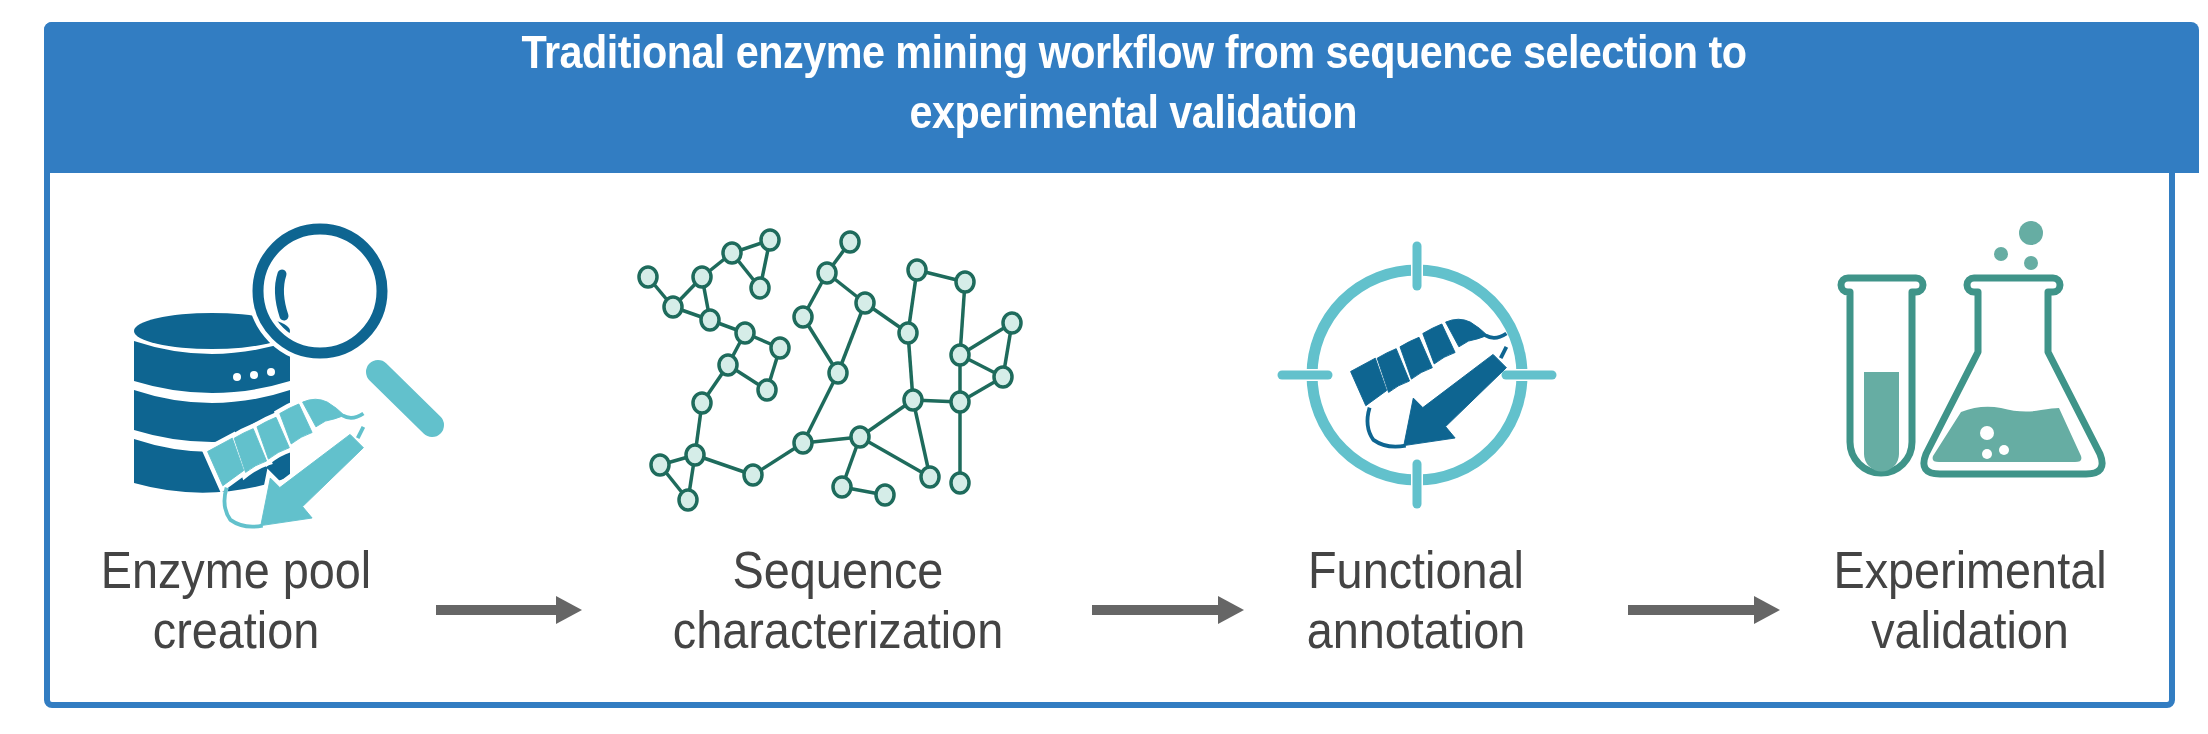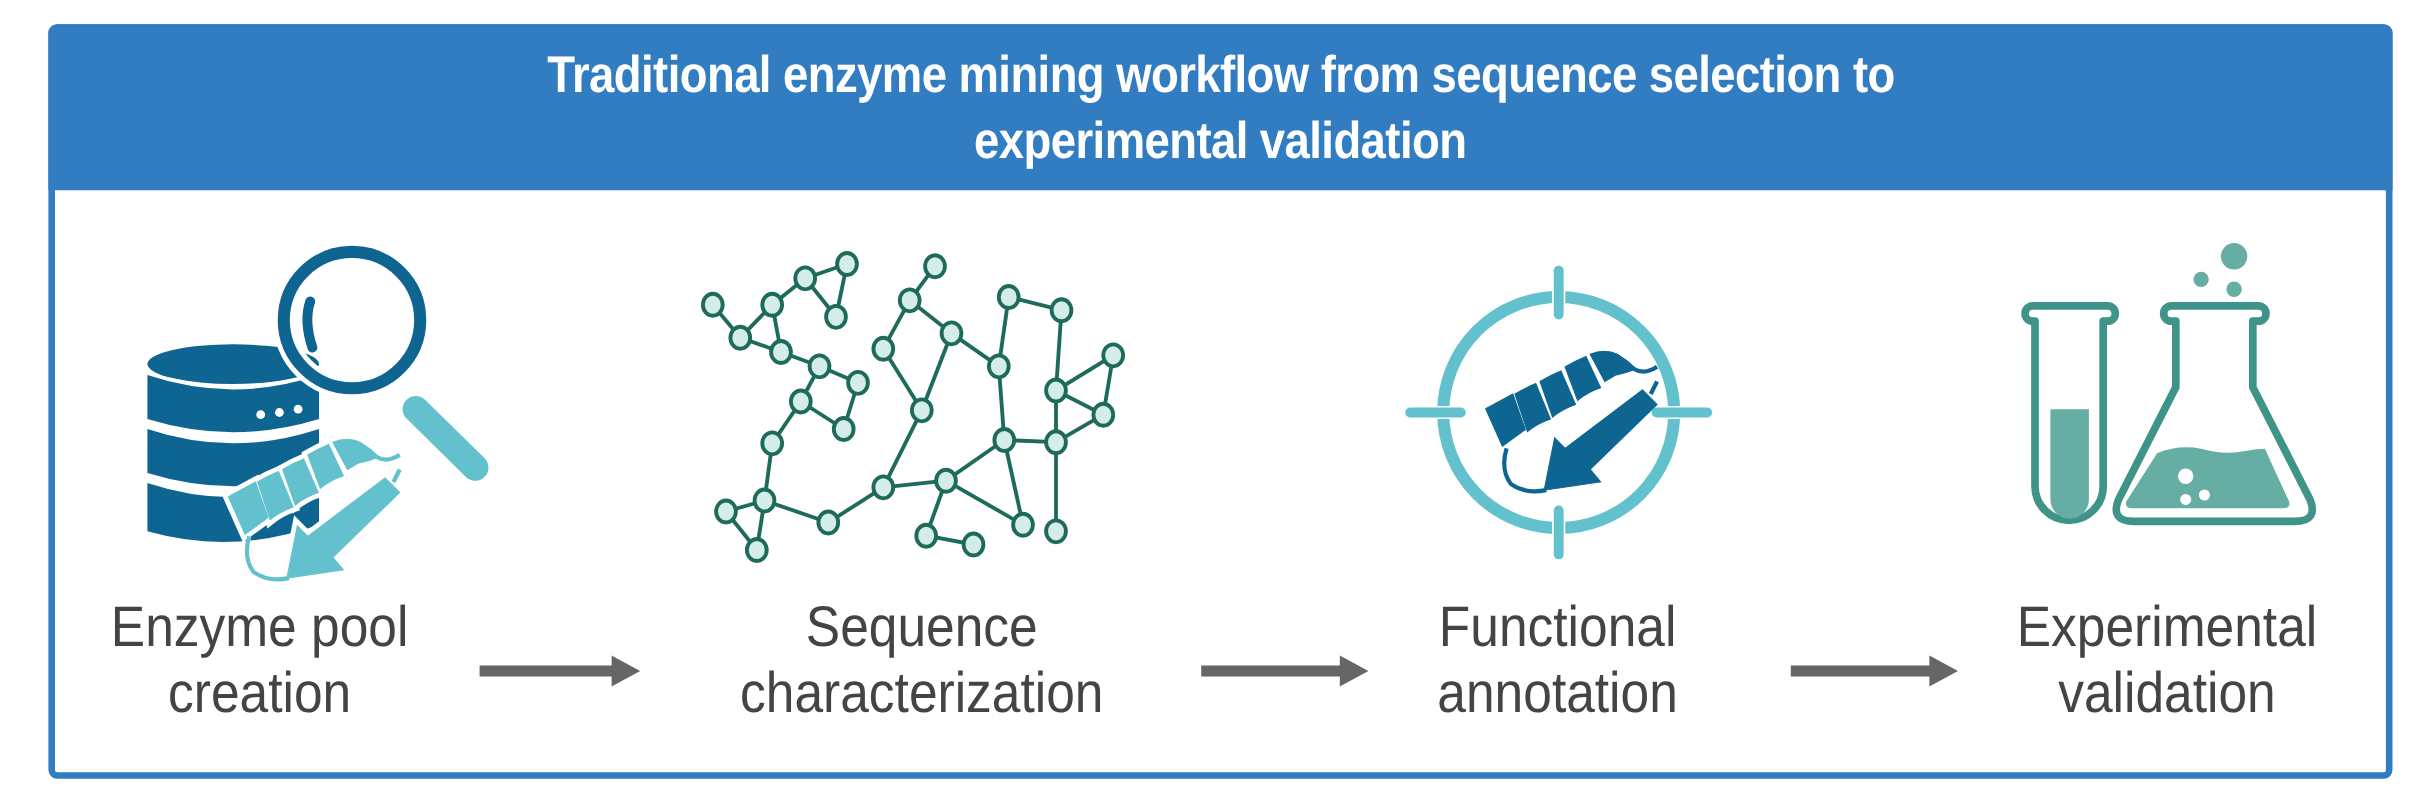--- a/index.html
+++ b/index.html
@@ -4,21 +4,21 @@
 <style>
   html, body { margin: 0; padding: 0; background: #ffffff; }
   body { width: 2208px; height: 734px; position: relative; overflow: hidden; font-family: "Liberation Sans", sans-serif; }
   .frame {
     position: absolute; left: 44px; top: 22px; width: 2131px; height: 686px;
     box-sizing: border-box; border: 6px solid #327dc2; border-radius: 8px; background: #ffffff;
   }
   .header {
     position: absolute; left: 44px; top: 22px; width: 2131px; height: 151px;
     background: #327dc2; border-radius: 8px 8px 0 0;
-    display: flex; flex-direction: column; align-items: center; justify-content: center;
+    display: flex; flex-direction: column; align-items: center;  padding-left: 24px;
   }
   .title-line {
     color: #ffffff; font-weight: bold; font-size: 47px; line-height: 60px;
     white-space: nowrap; letter-spacing: -0.6px;
     transform: scaleX(0.88); transform-origin: center;
   }
   .icons { position: absolute; left: 0; top: 0; width: 2208px; height: 734px; }
   .label {
     position: absolute; top: 540px; width: 440px; text-align: center;
     color: #444444; font-size: 52px; line-height: 60px; white-space: nowrap;

